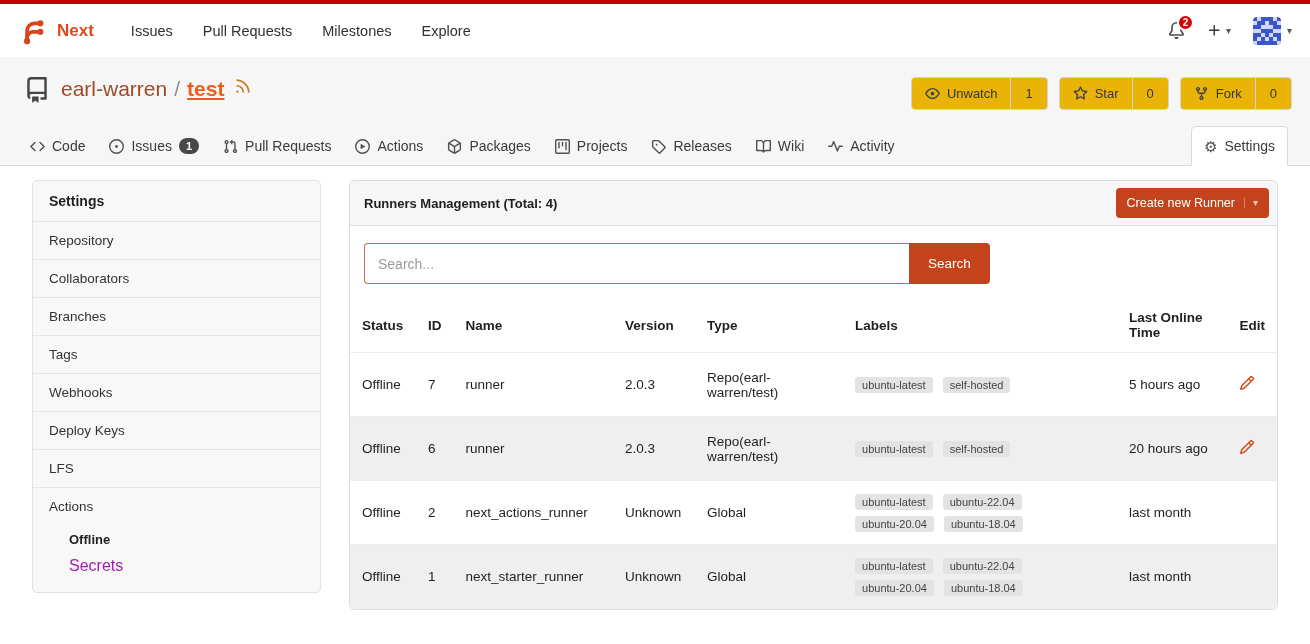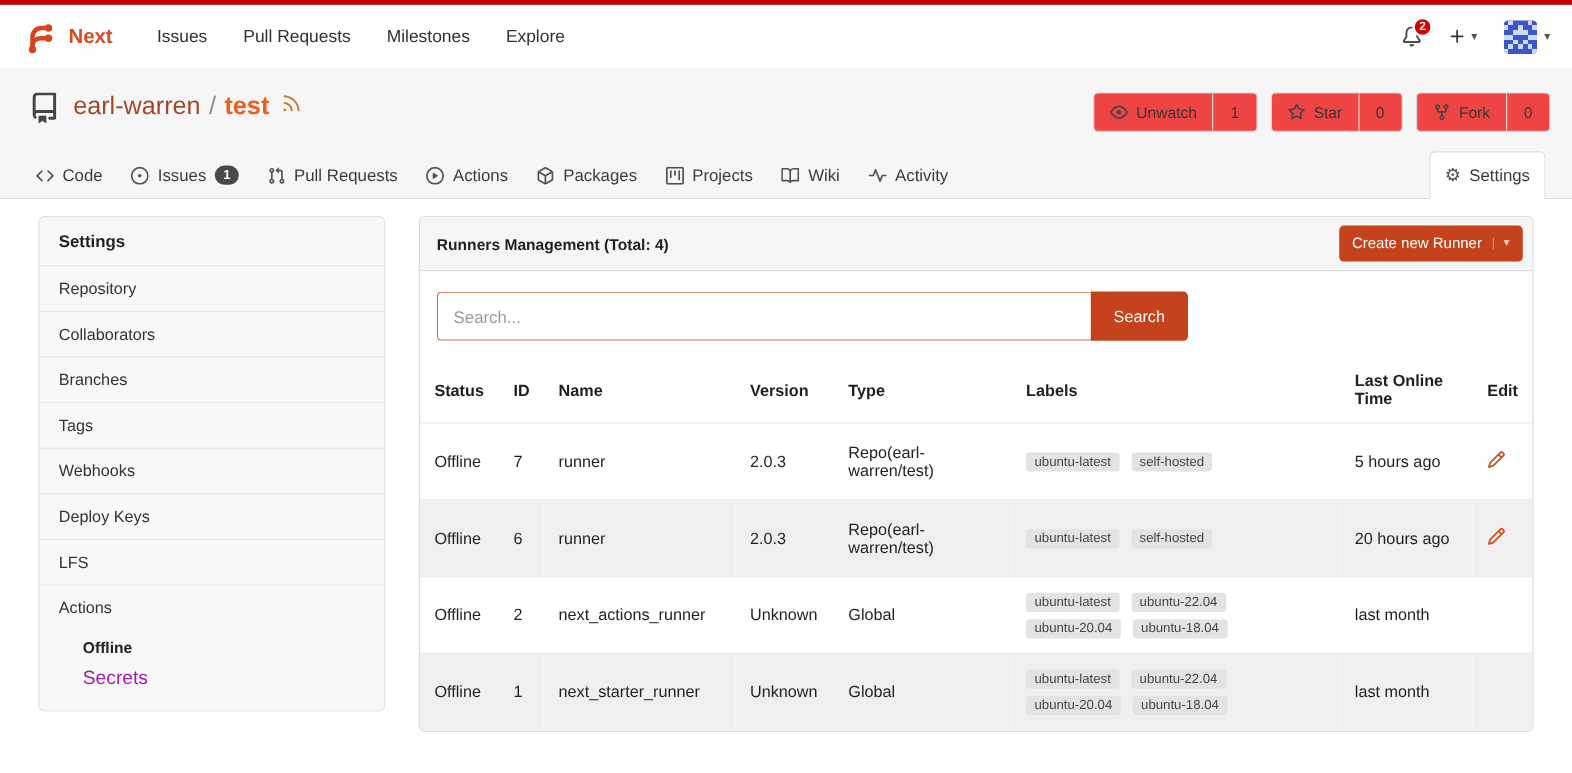--- a/index.html
+++ b/index.html
@@ -26,24 +26,24 @@
   .caret { font-size:10px; color:#555; line-height:1; }
   .avatar-wrap { display:flex; align-items:center; gap:6px; cursor:pointer; }
   .avatar { border-radius:4px; display:block; }
 
   
   .repo-head { background:#f6f6f6; padding:20px 18px 0; border-bottom:1px solid #d9d9d9; }
   .repo-title-row { display:flex; align-items:flex-start; padding-left:6px; }
   .repo-icon { color:#454545; margin-right:11px; display:flex; }
   .repo-owner { color:#9e4a28; font-size:21px; }
   .repo-sep { color:#8d8d8d; font-size:21px; margin:0 7px; }
-  .repo-name { color:#e8601c; font-size:21px; font-weight:600; }
+  .repo-name { color:#e8601c; font-size:21px; font-weight:600;text-decoration:underline; }
   .rss-icon { margin-left:10px; color:#cc7a2e; display:flex; cursor:pointer; }
   .repo-actions { margin-left:auto; display:flex; gap:11px; }
-  .btn-group { display:flex; background:#ef4444; border:1px solid #d4d4d4; border-radius:4px;
+  .btn-group { display:flex; background:#eab308; border:1px solid #d4d4d4; border-radius:4px;
                overflow:hidden; font-size:13px; color:#363636; }
   .btn-main { display:flex; align-items:center; gap:7px; padding:8px 13px; cursor:pointer; }
   .btn-count { padding:8px 14px; border-left:1px solid #d4d4d4; display:flex; align-items:center; cursor:pointer; }
 
   .tabs { display:flex; align-items:flex-end; margin-top:16px; }
   .tab { display:flex; align-items:center; gap:7px; padding:11px 12px; font-size:14px;
          color:#3b3b3b; cursor:pointer; white-space:nowrap; }
   .tab-icon { color:#515151; display:inline-flex; font-size:15px; line-height:1; }
   .tab-badge { background:#484848; color:#fff; border-radius:9px; font-size:11px; padding:2px 7px; font-weight:600; }
   .tab-settings { margin-left:auto; background:#fff; border:1px solid #d9d9d9; border-bottom:1px solid #fff;
@@ -255,20 +255,28 @@
       </span>
       <span>Packages</span>
     </a>
     <a class="tab">
       <span class="tab-icon oct">
         <svg width="15" height="15" viewBox="0 0 16 16" fill="currentColor" aria-hidden="true">
             <path d="M1.75 0h12.5C15.216 0 16 .784 16 1.75v12.5A1.75 1.75 0 0 1 14.25 16H1.75A1.75 1.75 0 0 1 0 14.25V1.75C0 .784.784 0 1.75 0ZM1.5 1.75v12.5c0 .138.112.25.25.25h12.5a.25.25 0 0 0 .25-.25V1.75a.25.25 0 0 0-.25-.25H1.75a.25.25 0 0 0-.25.25ZM11.75 3a.75.75 0 0 1 .75.75v7.5a.75.75 0 0 1-1.5 0v-7.5a.75.75 0 0 1 .75-.75Zm-8.25.75a.75.75 0 0 1 1.5 0v5.5a.75.75 0 0 1-1.5 0ZM8 3a.75.75 0 0 1 .75.75v3.5a.75.75 0 0 1-1.5 0v-3.5A.75.75 0 0 1 8 3Z"></path>
           </svg>
       </span>
       <span>Projects</span>
+    </a>
+    <a class="tab">
+      <span class="tab-icon oct">
+        <svg width="15" height="15" viewBox="0 0 16 16" fill="currentColor" aria-hidden="true">
+            <path d="M1 7.775V2.75C1 1.784 1.784 1 2.75 1h5.025c.464 0 .91.184 1.238.513l6.25 6.25a1.75 1.75 0 0 1 0 2.474l-5.026 5.026a1.75 1.75 0 0 1-2.474 0l-6.25-6.25A1.752 1.752 0 0 1 1 7.775Zm1.5 0c0 .066.026.13.073.177l6.25 6.25a.25.25 0 0 0 .354 0l5.025-5.025a.25.25 0 0 0 0-.354l-6.25-6.25a.25.25 0 0 0-.177-.073H2.75a.25.25 0 0 0-.25.25ZM6 5a1 1 0 1 1 0 2 1 1 0 0 1 0-2Z"></path>
+          </svg>
+      </span>
+      <span>Releases</span>
     </a>
     <a class="tab">
       <span class="tab-icon oct">
         <svg width="15" height="15" viewBox="0 0 16 16" fill="currentColor" aria-hidden="true">
             <path d="M0 1.75A.75.75 0 0 1 .75 1h4.253c1.227 0 2.317.59 3 1.501A3.743 3.743 0 0 1 11.006 1h4.245a.75.75 0 0 1 .75.75v10.5a.75.75 0 0 1-.75.75h-4.507a2.25 2.25 0 0 0-1.591.659l-.622.621a.75.75 0 0 1-1.06 0l-.622-.621A2.25 2.25 0 0 0 5.258 13H.75a.75.75 0 0 1-.75-.75Zm7.251 10.324.004-5.073-.002-2.253A2.25 2.25 0 0 0 5.003 2.5H1.5v9h3.757a3.75 3.75 0 0 1 1.994.574ZM8.755 4.75l-.004 7.322a3.752 3.752 0 0 1 1.992-.572H14.5v-9h-3.495a2.25 2.25 0 0 0-2.25 2.25Z"></path>
           </svg>
       </span>
       <span>Wiki</span>
     </a>
     <a class="tab">

